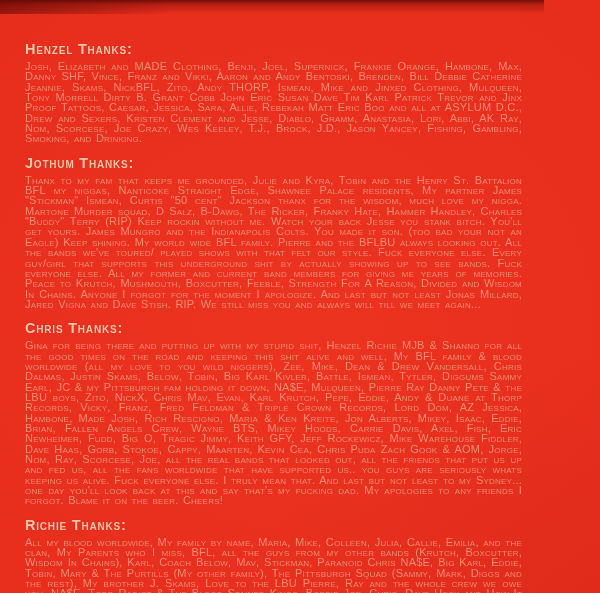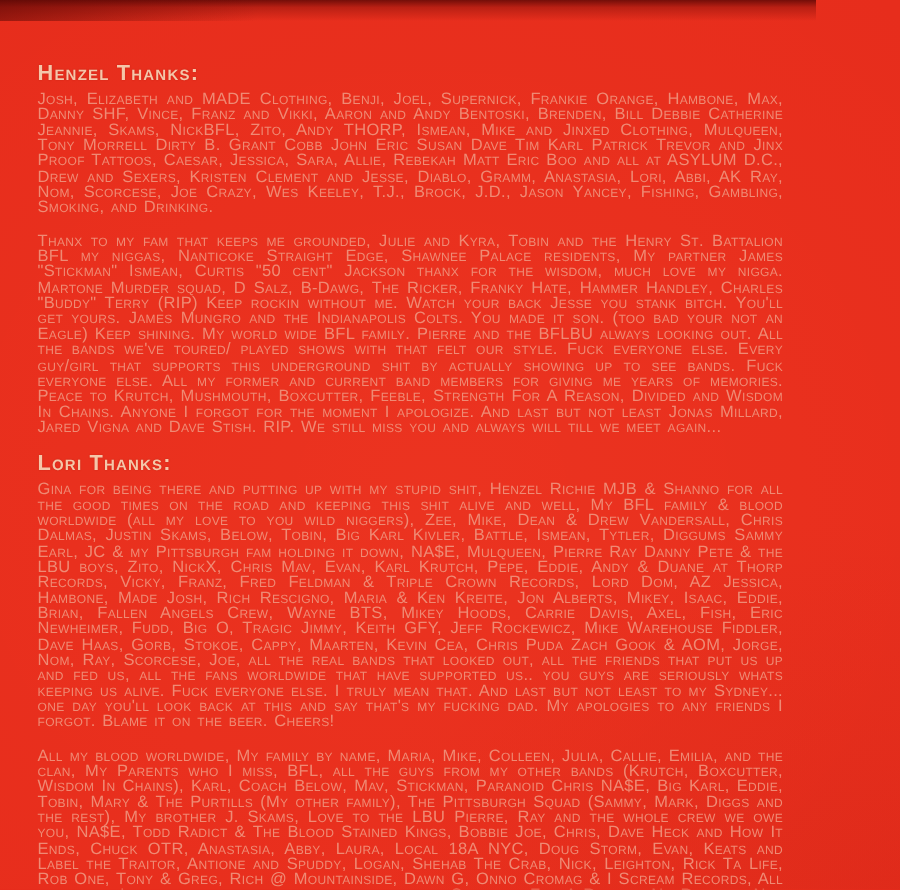--- a/index.html
+++ b/index.html
@@ -69,29 +69,31 @@
 
 <div class="page">
   <div class="scan-edge-top"></div>
 
   <div class="section">
     <div class="section-heading">Henzel Thanks:</div>
     <div class="section-body">Josh, Elizabeth and MADE Clothing, Benji, Joel, Supernick, Frankie Orange, Hambone, Max, Danny SHF, Vince, Franz and Vikki, Aaron and Andy Bentoski, Brenden, Bill Debbie Catherine Jeannie, Skams, NickBFL, Zito, Andy THORP, Ismean, Mike and Jinxed Clothing, Mulqueen, Tony Morrell Dirty B. Grant Cobb John Eric Susan Dave Tim Karl Patrick Trevor and Jinx Proof Tattoos, Caesar, Jessica, Sara, Allie, Rebekah Matt Eric Boo and all at ASYLUM D.C., Drew and Sexers, Kristen Clement and Jesse, Diablo, Gramm, Anastasia, Lori, Abbi, AK Ray, Nom, Scorcese, Joe Crazy, Wes Keeley, T.J., Brock, J.D., Jason Yancey, Fishing, Gambling, Smoking, and Drinking.</div>
   </div>
 
   <div class="section">
+    <div class="section-heading">Jothum Thanks:</div>
     <div class="section-body">Thanx to my fam that keeps me grounded, Julie and Kyra, Tobin and the Henry St. Battalion BFL my niggas, Nanticoke Straight Edge, Shawnee Palace residents, My partner James "Stickman" Ismean, Curtis "50 cent" Jackson thanx for the wisdom, much love my nigga. Martone Murder squad, D Salz, B-Dawg, The Ricker, Franky Hate, Hammer Handley, Charles "Buddy" Terry (RIP) Keep rockin without me. Watch your back Jesse you stank bitch. You'll get yours. James Mungro and the Indianapolis Colts. You made it son. (too bad your not an Eagle) Keep shining. My world wide BFL family. Pierre and the BFLBU always looking out. All the bands we've toured/ played shows with that felt our style. Fuck everyone else. Every guy/girl that supports this underground shit by actually showing up to see bands. Fuck everyone else. All my former and current band members for giving me years of memories. Peace to Krutch, Mushmouth, Boxcutter, Feeble, Strength For A Reason, Divided and Wisdom In Chains. Anyone I forgot for the moment I apologize. And last but not least Jonas Millard, Jared Vigna and Dave Stish. RIP. We still miss you and always will till we meet again...</div>
   </div>
 
   <div class="section">
-    <div class="section-heading">Lori Thanks:</div>
+    <div class="section-heading">Chris Thanks:</div>
     <div class="section-body">Gina for being there and putting up with my stupid shit, Henzel Richie MJB &amp; Shanno for all the good times on the road and keeping this shit alive and well, My BFL family &amp; blood worldwide (all my love to you wild niggers), Zee, Mike, Dean &amp; Drew Vandersall, Chris Dalmas, Justin Skams, Below, Tobin, Big Karl Kivler, Battle, Ismean, Tytler, Diggums Sammy Earl, JC &amp; my Pittsburgh fam holding it down, NA$E, Mulqueen, Pierre Ray Danny Pete &amp; the LBU boys, Zito, NickX, Chris Mav, Evan, Karl Krutch, Pepe, Eddie, Andy &amp; Duane at Thorp Records, Vicky, Franz, Fred Feldman &amp; Triple Crown Records, Lord Dom, AZ Jessica, Hambone, Made Josh, Rich Rescigno, Maria &amp; Ken Kreite, Jon Alberts, Mikey, Isaac, Eddie, Brian, Fallen Angels Crew, Wayne BTS, Mikey Hoods, Carrie Davis, Axel, Fish, Eric Newheimer, Fudd, Big O, Tragic Jimmy, Keith GFY, Jeff Rockewicz, Mike Warehouse Fiddler, Dave Haas, Gorb, Stokoe, Cappy, Maarten, Kevin Cea, Chris Puda Zach Gook &amp; AOM, Jorge, Nom, Ray, Scorcese, Joe, all the real bands that looked out, all the friends that put us up and fed us, all the fans worldwide that have supported us.. you guys are seriously whats keeping us alive. Fuck everyone else. I truly mean that. And last but not least to my Sydney... one day you'll look back at this and say that's my fucking dad. My apologies to any friends I forgot. Blame it on the beer. Cheers!</div>
   </div>
 
   <div class="section">
+    <div class="section-heading">Richie Thanks:</div>
     <div class="section-body">All my blood worldwide, My family by name, Maria, Mike, Colleen, Julia, Callie, Emilia, and the clan, My Parents who I miss, BFL, all the guys from my other bands (Krutch, Boxcutter, Wisdom In Chains), Karl, Coach Below, Mav, Stickman, Paranoid Chris NA$E, Big Karl, Eddie, Tobin, Mary &amp; The Purtills (My other family), The Pittsburgh Squad (Sammy, Mark, Diggs and the rest), My brother J. Skams, Love to the LBU Pierre, Ray and the whole crew we owe you, NA$E, Todd Radict &amp; The Blood Stained Kings, Bobbie Joe, Chris, Dave Heck and How It Ends, Chuck OTR, Anastasia, Abby, Laura, Local 18A NYC, Doug Storm, Evan, Keats and Label the Traitor, Antione and Spuddy, Logan, Shehab The Crab, Nick, Leighton, Rick Ta Life, Rob One, Tony &amp; Greg, Rich @ Mountainside, Dawn G, Onno Cromag &amp; I Scream Records, All the bands I have played with throughout the years, Strength For A Reason, No Retreat, Not Without Resistance, Knuckledust, MADE, All the labels I have dealt with throughout the years, Jeremy Shockey and the NY Giants, R.I.P J. Gotti. To all the police around the world "Fuck You", Anyone I forgot sorry.</div>
   </div>
 
   <div class="section">
     <div class="section-heading">Shannon Thanks:</div>
 
   </div>
 </div>
 
 </body></html>

